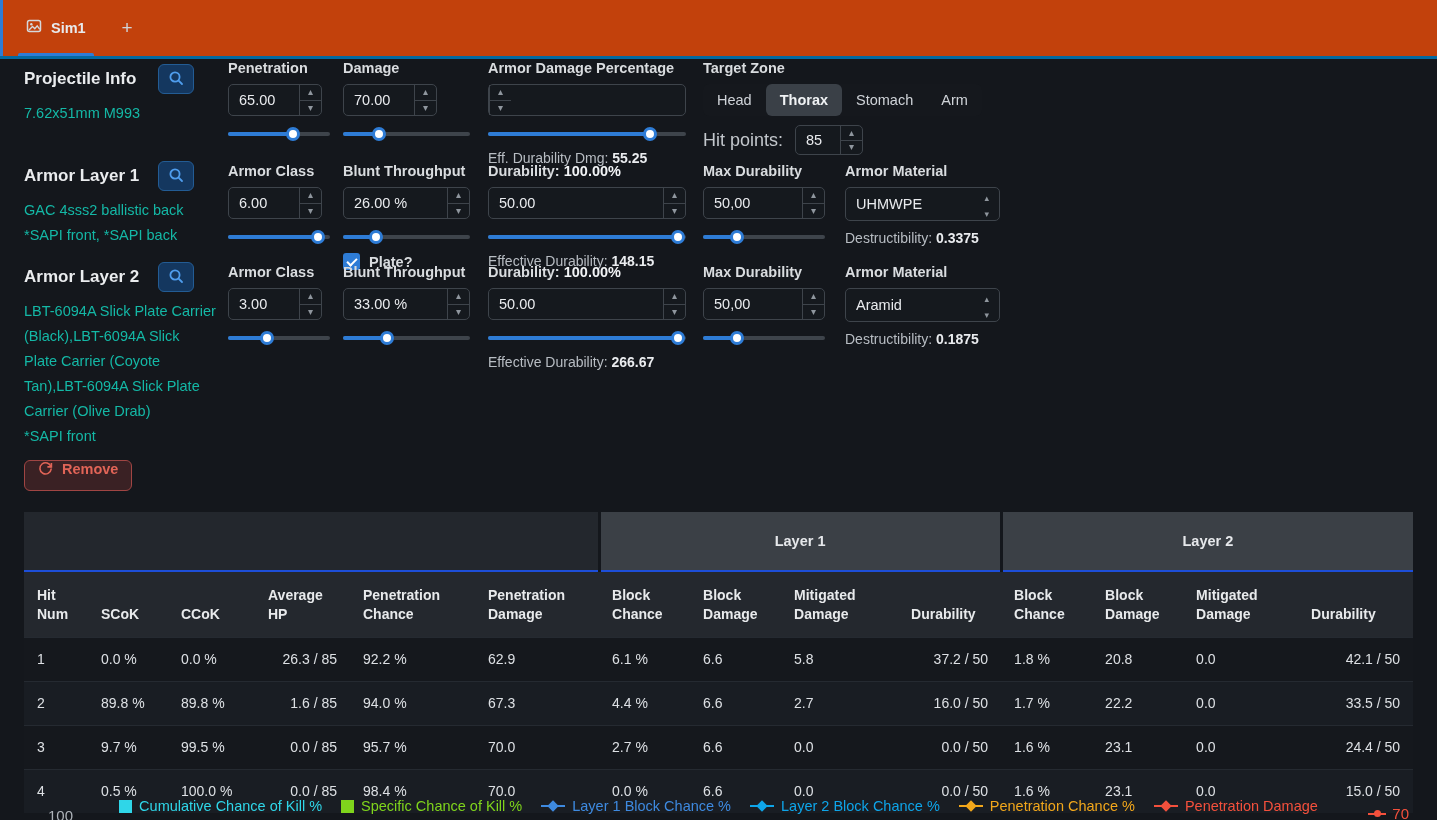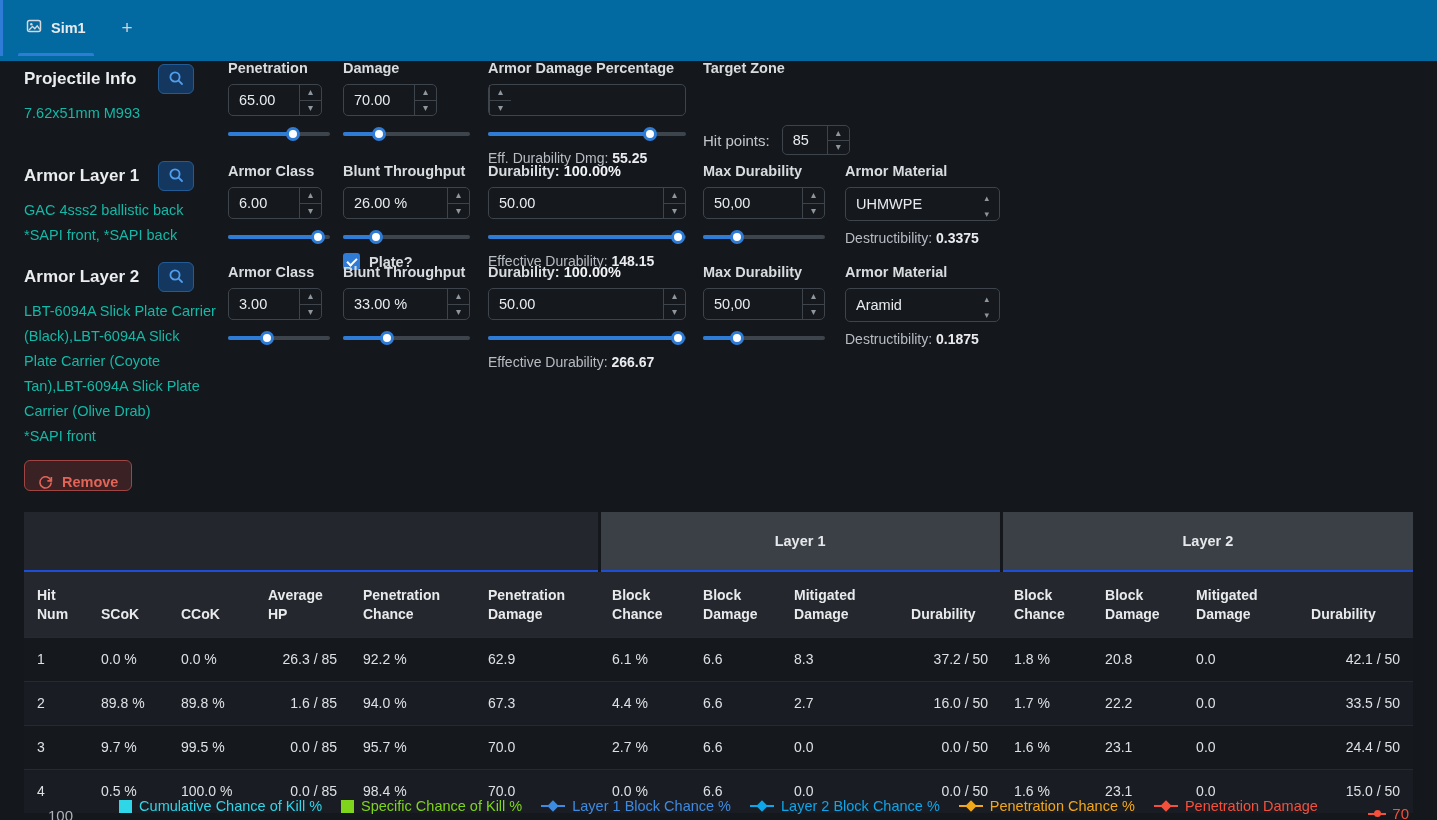--- a/index.html
+++ b/index.html
@@ -3,33 +3,33 @@
 <meta charset="utf-8">
 <style>
   html,body{margin:0;padding:0;}
   body{
     width:1437px;height:820px;overflow:hidden;position:relative;
     background:#14171c;color:#dcdfe3;
     font-family:"Liberation Sans","DejaVu Sans",sans-serif;
     -webkit-font-smoothing:antialiased;cursor:default;
   }
   
-  .tabbar{position:absolute;left:0;top:0;width:100%;height:56px;background:#0369a1;border-bottom:5px solid #0369a1;}
+  .tabbar{position:absolute;left:0;top:0;width:100%;height:56px;background:#c2410c;border-bottom:3px solid #0369a1;}
   .tab-accent{position:absolute;left:0;top:0;width:3px;height:56px;background:#2e7cd6;}
   .tab{position:absolute;left:16px;top:0;height:56px;display:flex;align-items:center;gap:9px;padding:0 10px;cursor:pointer;}
   .tab-underline{position:absolute;left:2px;right:2px;bottom:0;height:3px;background:#2e7cd6;border-radius:2px 2px 0 0;}
   .tab-label{color:#e8eaed;font-size:14.5px;font-weight:600;}
   .add-tab{position:absolute;left:112px;top:14px;width:30px;height:28px;background:none;border:none;color:#cfd3d8;font-size:19px;line-height:28px;text-align:center;cursor:pointer;padding:0;}
   
   .side{position:absolute;left:24px;width:192px;}
   .side-head{display:flex;align-items:center;height:30px;}
   .side-head h2{font-size:17px;font-weight:700;color:#eaecee;margin:0;width:134px;}
   .search-btn{width:36px;height:30px;background:#14375f;border:1px solid #235c94;border-radius:6px;display:flex;align-items:center;justify-content:center;cursor:pointer;padding:0;flex:none;}
   .side-text{margin:7px 0 0;font-size:14.5px;line-height:25px;color:#14b8a6;}
-  .remove-btn{margin-top:11px;display:inline-flex;align-items:flex-end;gap:9px;height:31px;padding:0 13px;background:#3a2124;border:1px solid #a04543;border-radius:6px;color:#e16457;font-size:14.5px;font-weight:600;cursor:pointer;}
+  .remove-btn{margin-top:11px;display:inline-flex;align-items:flex-start;gap:9px;height:31px;padding:0 13px;background:#3a2124;border:1px solid #a04543;border-radius:6px;color:#e16457;font-size:14.5px;font-weight:600;cursor:pointer;}
   
   .ctl{position:absolute;}
   .ctl-label{font-size:14.5px;font-weight:700;color:#d9dcdf;height:18px;white-space:nowrap;}
   .ctl-label .hl{color:#f2f4f6;}
   .num{margin-top:6px;display:flex;background:#15191e;border:1px solid #3e444b;border-radius:5px;height:32px;box-sizing:border-box;}
   .num .val{flex:1;display:flex;align-items:center;padding:0 10px;font-size:14.5px;color:#e9ebee;overflow:hidden;white-space:nowrap;}
   .num .spin{width:21px;display:flex;flex-direction:column;border-left:1px solid #3e444b;flex:none;}
   .spin span{flex:1;display:flex;align-items:center;justify-content:center;color:#8f969e;cursor:pointer;}
   .spin .up{border-bottom:1px solid #3e444b;}
   .spin .up::after{content:"▴";font-size:10px;line-height:1;}
@@ -41,21 +41,21 @@
   .sub-line{margin-top:9px;font-size:14px;color:#b8bdc3;white-space:nowrap;}
   .sub-line b{color:#eaecef;font-weight:700;}
   .check-row{margin-top:9px;display:flex;align-items:center;gap:9px;}
   .checkbox{width:17px;height:17px;border-radius:3px;background:#2e7cd6;position:relative;cursor:pointer;flex:none;}
   .checkbox::after{content:"";position:absolute;left:3.5px;top:4.5px;width:8px;height:4px;border-left:2px solid #fff;border-bottom:2px solid #fff;transform:rotate(-45deg);}
   .check-label{font-size:14.5px;color:#d9dcdf;font-weight:600;}
   .zones{margin-top:6px;display:inline-flex;background:#15181d;border-radius:6px;}
   .zone{padding:8px 14px;font-size:14.5px;color:#cfd3d8;border-radius:6px;cursor:pointer;white-space:nowrap;}
   .zone.selected{background:#3a4047;color:#f0f2f4;font-weight:600;}
   .hp-row{position:absolute;display:flex;align-items:center;gap:12px;}
-  .hp-row .lab{font-size:15px;color:#c3c7cc;}
+  .hp-row .lab{font-size:18px;color:#c3c7cc;}
   .hp-row .num{margin-top:0;width:68px;height:30px;}
   .select{margin-top:6px;display:flex;align-items:center;justify-content:space-between;width:155px;height:34px;box-sizing:border-box;background:#15191e;border:1px solid #3e444b;border-radius:5px;padding:0 10px;font-size:14.5px;color:#e9ebee;cursor:pointer;}
   .sel-arrows{display:flex;flex-direction:column;align-items:center;color:#8f969e;}
   .sel-arrows .a1::after{content:"▴";font-size:9px;line-height:7px;}
   .sel-arrows .a2::after{content:"▾";font-size:9px;line-height:7px;}
   
   .sim-table{position:absolute;left:24px;top:512px;width:1389px;border-collapse:collapse;table-layout:fixed;}
   .group-row th{height:42px;padding:8px;}
   .g-empty{background:#23272d;}
   .g-cell{background:#3b4046;color:#e6e8eb;font-size:14.5px;font-weight:600;text-align:center;border-left:3px solid #14171c;}
@@ -189,20 +189,26 @@
   <div class="slider" style="--p: 82%;">
     <span class="track"></span>
       <span class="fill"></span>
       <span class="thumb"></span>
   </div>
   <div class="sub-line"><span>Eff. Durability Dmg:</span> <b>55.25</b></div>
 </div>
 
 <div class="ctl" style="left:703px;top:60px;">
   <div class="ctl-label">Target Zone</div>
+  <div class="zones">
+    <div class="zone">Head</div>
+    <div class="zone selected">Thorax</div>
+    <div class="zone">Stomach</div>
+    <div class="zone">Arm</div>
+  </div>
 </div>
 
 <div class="hp-row" style="left:703px;top:125px;">
   <span class="lab">Hit points:</span>
   <div class="num">
     <span class="val">85</span>
     <span class="spin">
         <span class="up"></span>
         <span class="dn"></span>
       </span>
@@ -420,21 +426,21 @@
   <tbody>
     <tr>
       <td>1</td>
       <td>0.0 %</td>
       <td>0.0 %</td>
       <td class="r">26.3 / 85</td>
       <td>92.2 %</td>
       <td>62.9</td>
       <td>6.1 %</td>
       <td>6.6</td>
-      <td>8.3</td>
+      <td>5.8</td>
       <td class="r">37.2 / 50</td>
       <td>1.8 %</td>
       <td>20.8</td>
       <td>0.0</td>
       <td class="r">42.1 / 50</td>
     </tr>
     <tr>
       <td>2</td>
       <td>89.8 %</td>
       <td>89.8 %</td>

